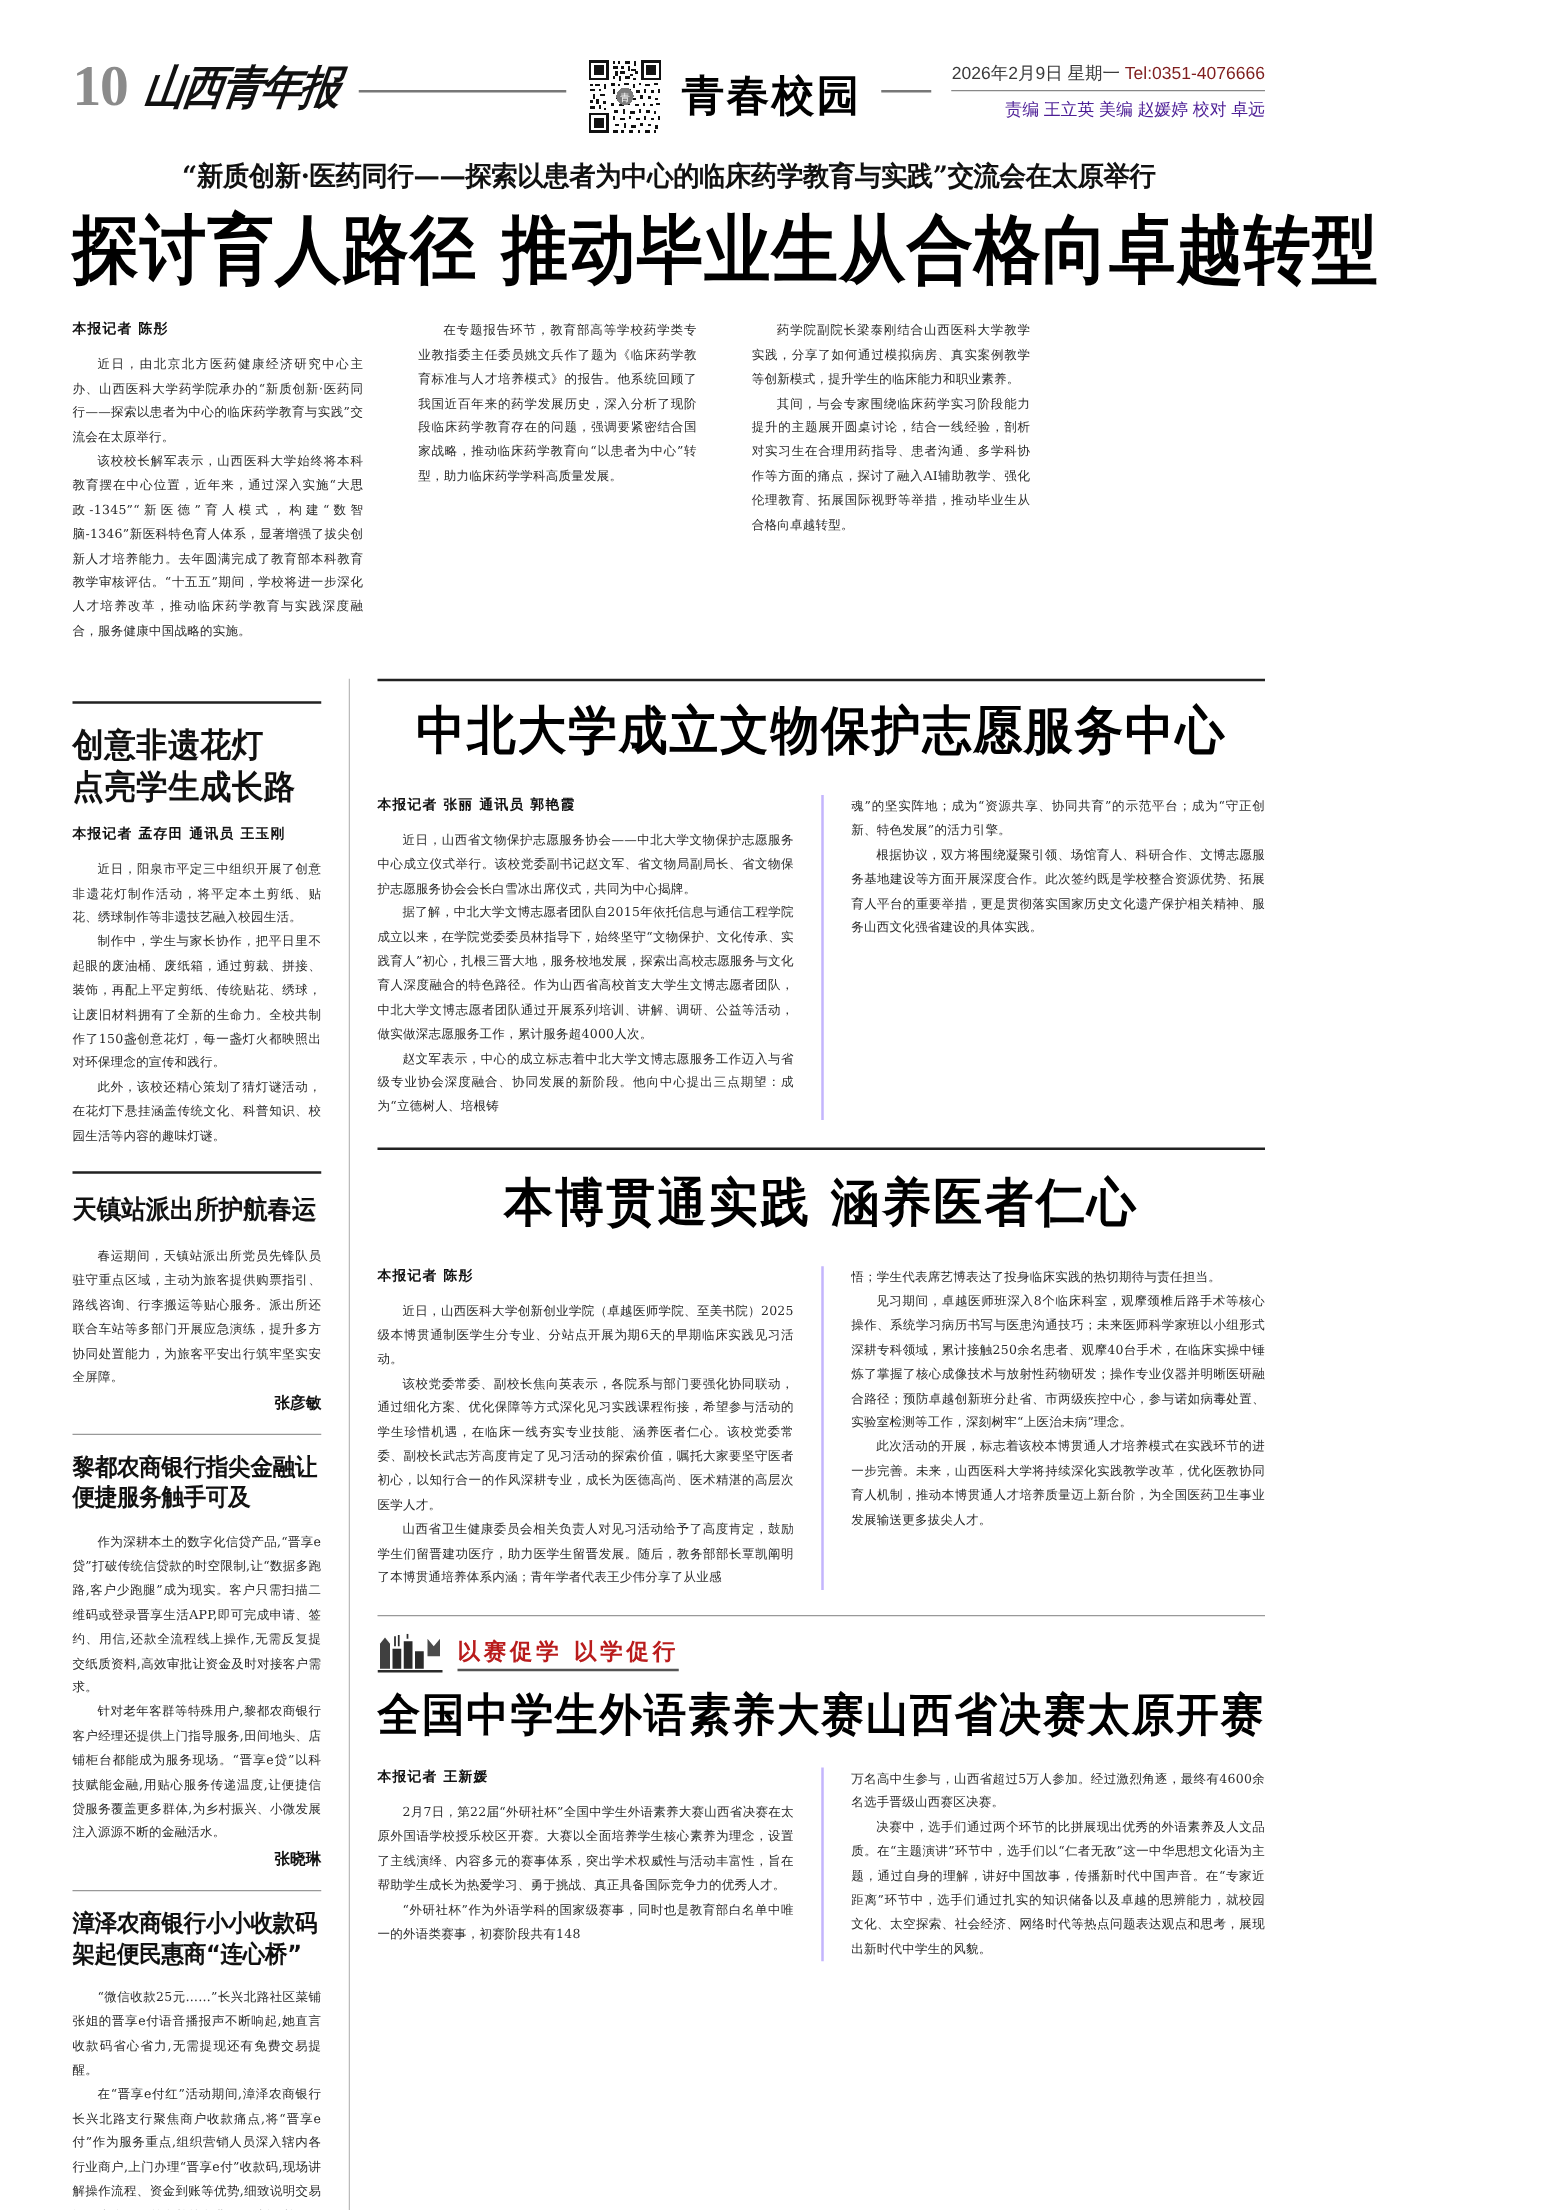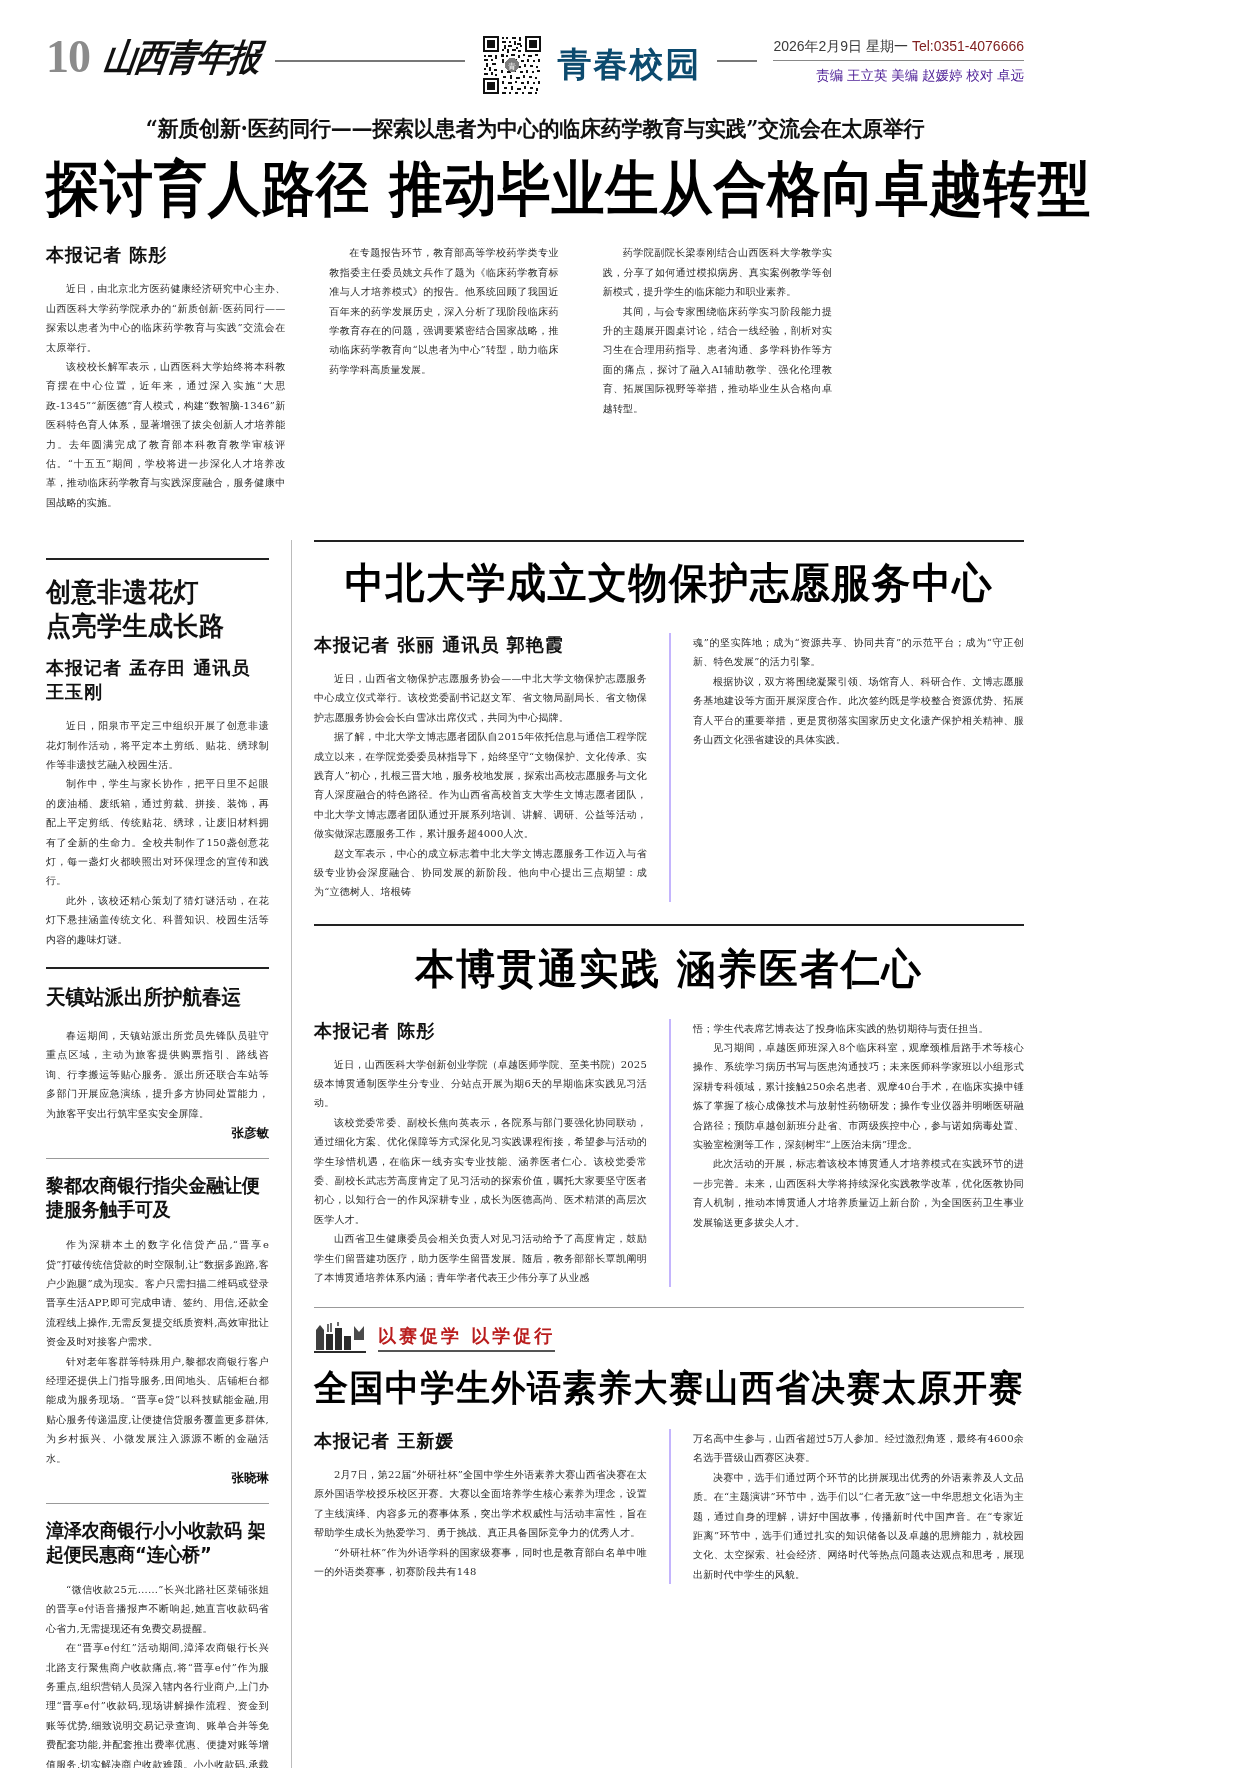--- a/index.html
+++ b/index.html
@@ -11,21 +11,21 @@
     width: 1242px;
     height: 1768px;
     font-family: "Liberation Serif", "DejaVu Serif", serif;
     color: #1a1a1a;
     position: relative;
     overflow: hidden;
   }
   .page {
     width: 1070px;
     height: 1768px;
-    padding: 0;
+    padding: 12px;
     position: relative;
     box-sizing: border-box;
   }
 
   
   .masthead {
     display: flex;
     align-items: flex-start;
     padding: 34px 46px 0 46px;
     height: 80px;
@@ -73,21 +73,21 @@
     width: 62px;
     height: 62px;
     position: relative;
     background: #fff;
   }
   .qr svg { display: block; }
   .section-title {
     font-family: "DejaVu Serif", serif;
     font-size: 34px;
     font-weight: 700;
-    color: #0c4a6e;
+    color: #000000;
     letter-spacing: 2px;
     white-space: nowrap;
   }
   .mh-right {
     flex: 0 0 auto;
     text-align: right;
     padding-top: 4px;
     min-width: 250px;
   }
   .mh-date {
@@ -156,21 +156,21 @@
     line-height: 19.4px;
     color: #2b2b2b;
     text-align: justify;
     margin: 0 0 0 0;
     text-indent: 2em;
     letter-spacing: 0.2px;
   }
   p.body.noind { text-indent: 0; }
   .byline {
     font-family: "DejaVu Sans", "Liberation Sans", sans-serif;
-    font-size: 18px;
+    font-size: 11px;
     font-weight: 700;
     color: #111;
     margin: 0 0 12px 0;
     letter-spacing: 1px;
   }
   .sig {
     font-family: "DejaVu Sans", sans-serif;
     font-size: 12.5px;
     font-weight: 700;
     text-align: right;

